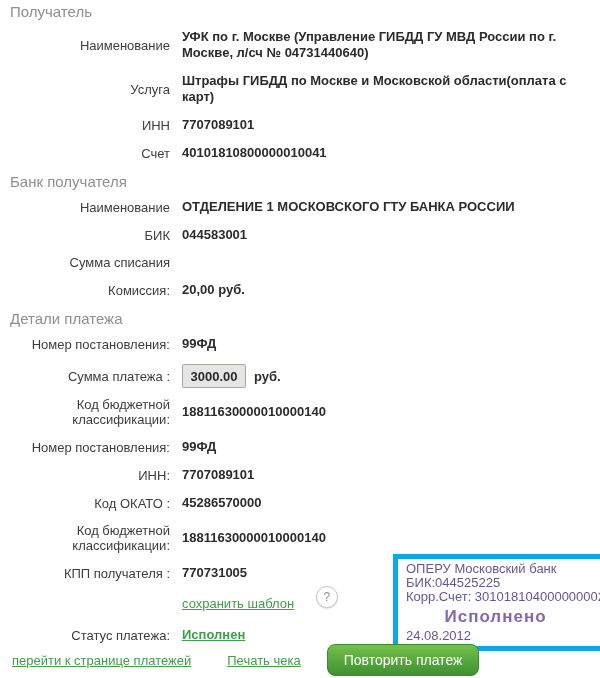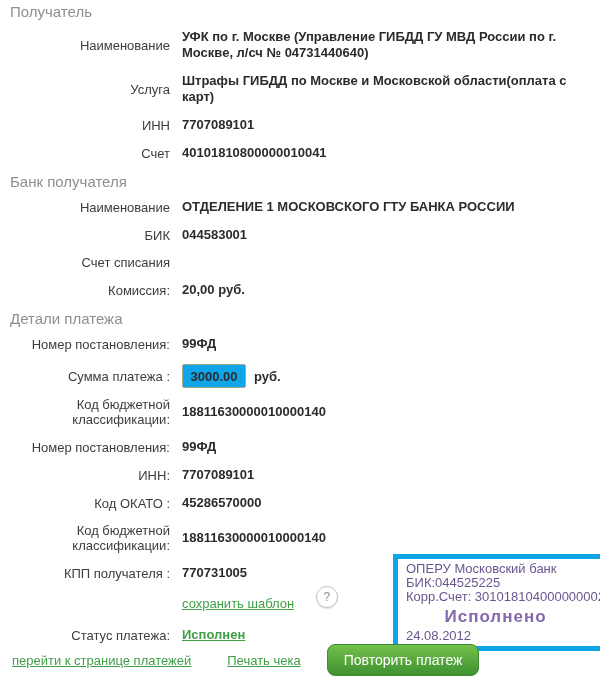--- a/index.html
+++ b/index.html
@@ -48,21 +48,21 @@
   }
   .amount-row { align-items: center; margin-bottom: 9px; }
   .amount-box {
     width: 58px;
     height: 20px;
     margin-left: 12px;
     text-align: center;
     font-weight: bold;
     font-size: 13px;
     color: #2b2b2b;
-    background: #0ea5e9;
+    background: #e5e5e5;
     border: 1px solid #9fae93;
     border-radius: 2px;
     font-family: "Liberation Sans", sans-serif;
   }
   .amount-suffix { font-weight: bold; color: #2b2b2b; margin-left: 8px; }
   a.green-link {
     color: #3f9e47;
     text-decoration: underline;
     cursor: pointer;
   }
@@ -157,21 +157,21 @@
       <h2 class="section-title">Банк получателя</h2>
       <div class="row">
         <div class="label">Наименование</div>
         <div class="value">ОТДЕЛЕНИЕ 1 МОСКОВСКОГО ГТУ БАНКА РОССИИ</div>
       </div>
       <div class="row">
         <div class="label">БИК</div>
         <div class="value">044583001</div>
       </div>
       <div class="row">
-        <div class="label">Счет списания</div>
+        <div class="label">Сумма списания</div>
         <div class="value"></div>
       </div>
       <div class="row">
         <div class="label">Комиссия:</div>
         <div class="value">20,00 руб.</div>
       </div>
     </div>
 
     <div class="section">
       <h2 class="section-title">Детали платежа</h2>

